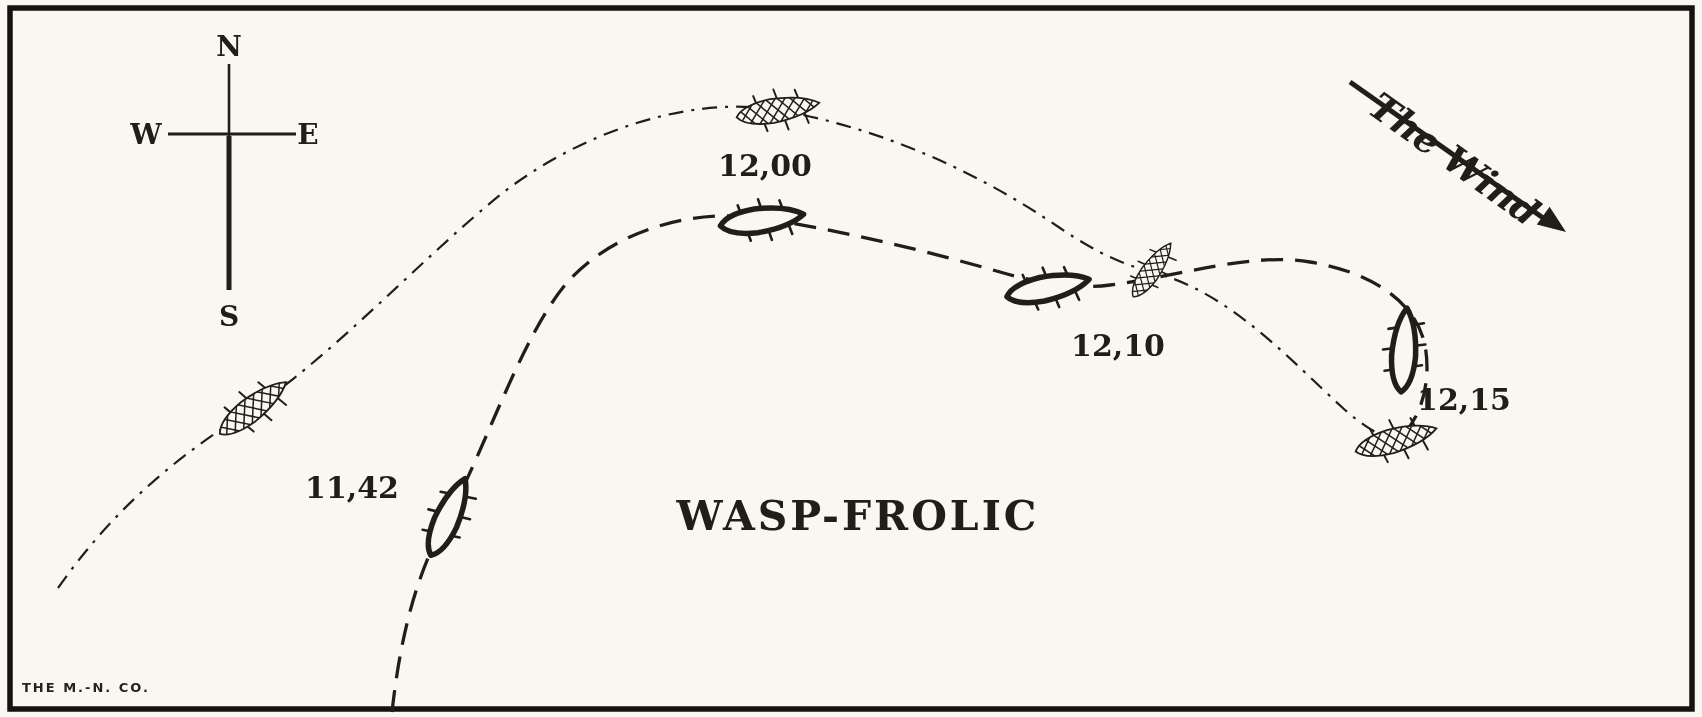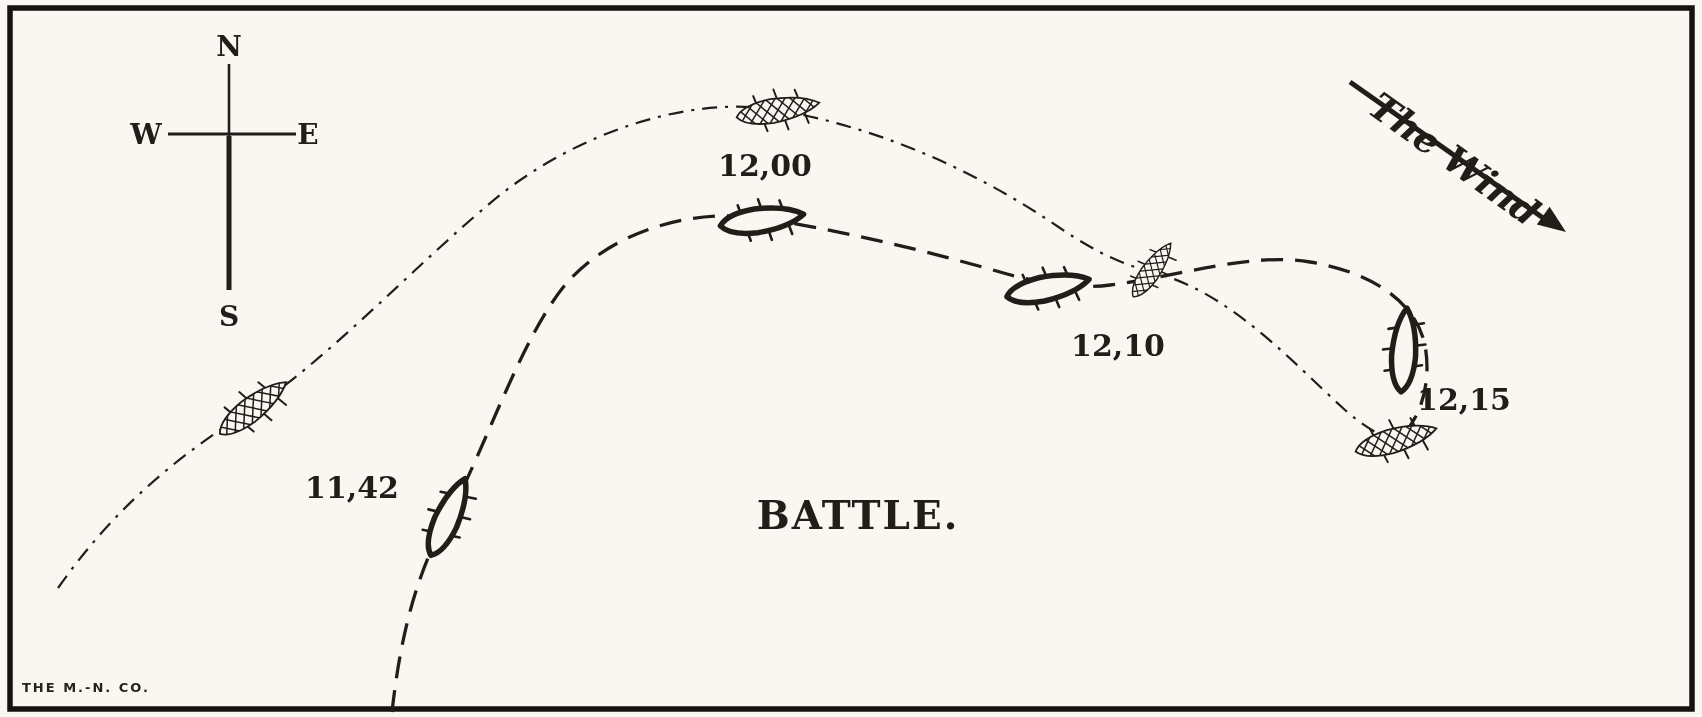--- a/index.html
+++ b/index.html
@@ -158,18 +158,18 @@
     <use href="#shipSolid" transform="translate(1048 288) rotate(-12)"></use>
     <use href="#shipSolid" transform="translate(1404 350) rotate(-86)"></use>
 
     <text class="time-label" x="352" y="498" text-anchor="middle">11,42</text>
     <text class="time-label" x="765" y="176" text-anchor="middle">12,00</text>
     <text class="time-label" x="1118" y="356" text-anchor="middle">12,10</text>
     <text class="time-label" x="1464" y="410" text-anchor="middle">12,15</text>
   </svg>
 
   <div class="title-block">
-    <div class="title-line3">BATTLE.</div>
+    <div class="title-line2">WASP-FROLIC</div>
   </div>
 
   <div class="credit">THE M.-N. CO.</div>
 
 </div>
 
 </body></html>

